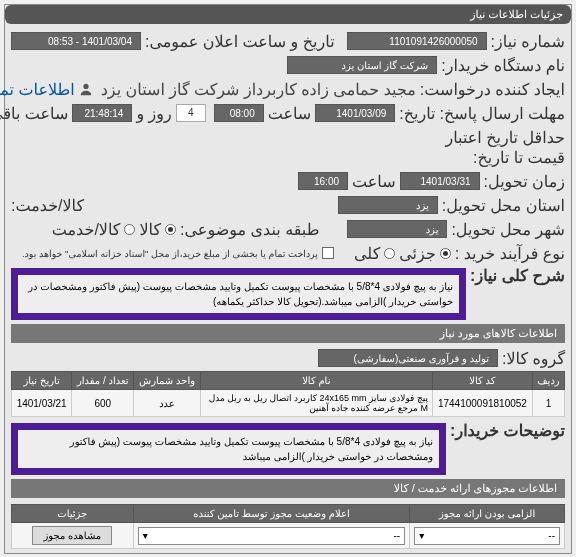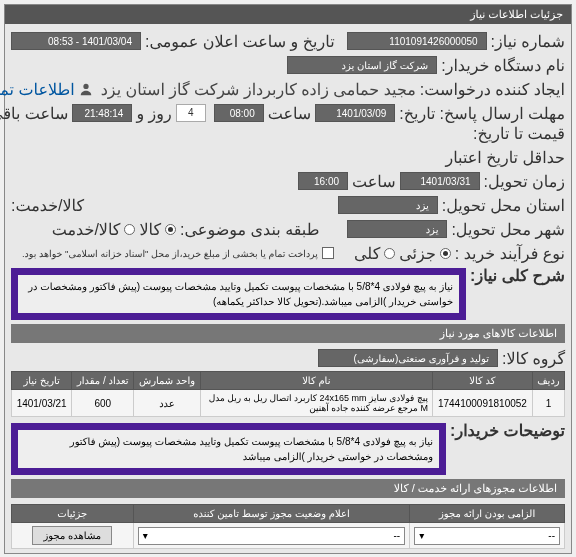--- a/index.html
+++ b/index.html
@@ -17,20 +17,21 @@
     margin: 2px 4px;
     background: #e8e8e8;
   }
   .panel-header {
     background: #555;
     color: #fff;
     padding: 3px 8px;
     font-size: 11px;
     display: flex;
     justify-content: space-between;
+    border-radius: 6px;
   }
   .panel-body {
     padding: 4px 6px;
   }
   .row {
     display: flex;
     align-items: center;
     gap: 4px;
     margin: 2px 0;
     min-height: 22px;
@@ -186,25 +187,25 @@
       <span class="field">1401/03/09</span>
       <span class="label">ساعت</span>
       <span class="field" style="min-width:50px;">08:00</span>
       <span class="flex-spacer"></span>
       <span class="field-light" style="min-width:30px;text-align:center;">4</span>
       <span class="label">روز و</span>
       <span class="field" style="min-width:60px;">21:48:14</span>
       <span class="label">ساعت باقی مانده</span>
     </div>
 
+    <div class="row">
+      <span class="label">حداقل تاریخ اعتبار</span>
+    </div>
     <div class="row" style="margin-top:-4px;">
       <span class="label">قیمت تا تاریخ:</span>
-    </div>
-    <div class="row">
-      <span class="label">حداقل تاریخ اعتبار</span>
     </div>
 
     <div class="row">
       <span class="label">زمان تحویل:</span>
       <span class="field">1401/03/31</span>
       <span class="label">ساعت</span>
       <span class="field" style="min-width:50px;">16:00</span>
     </div>
 
     <div class="row">

